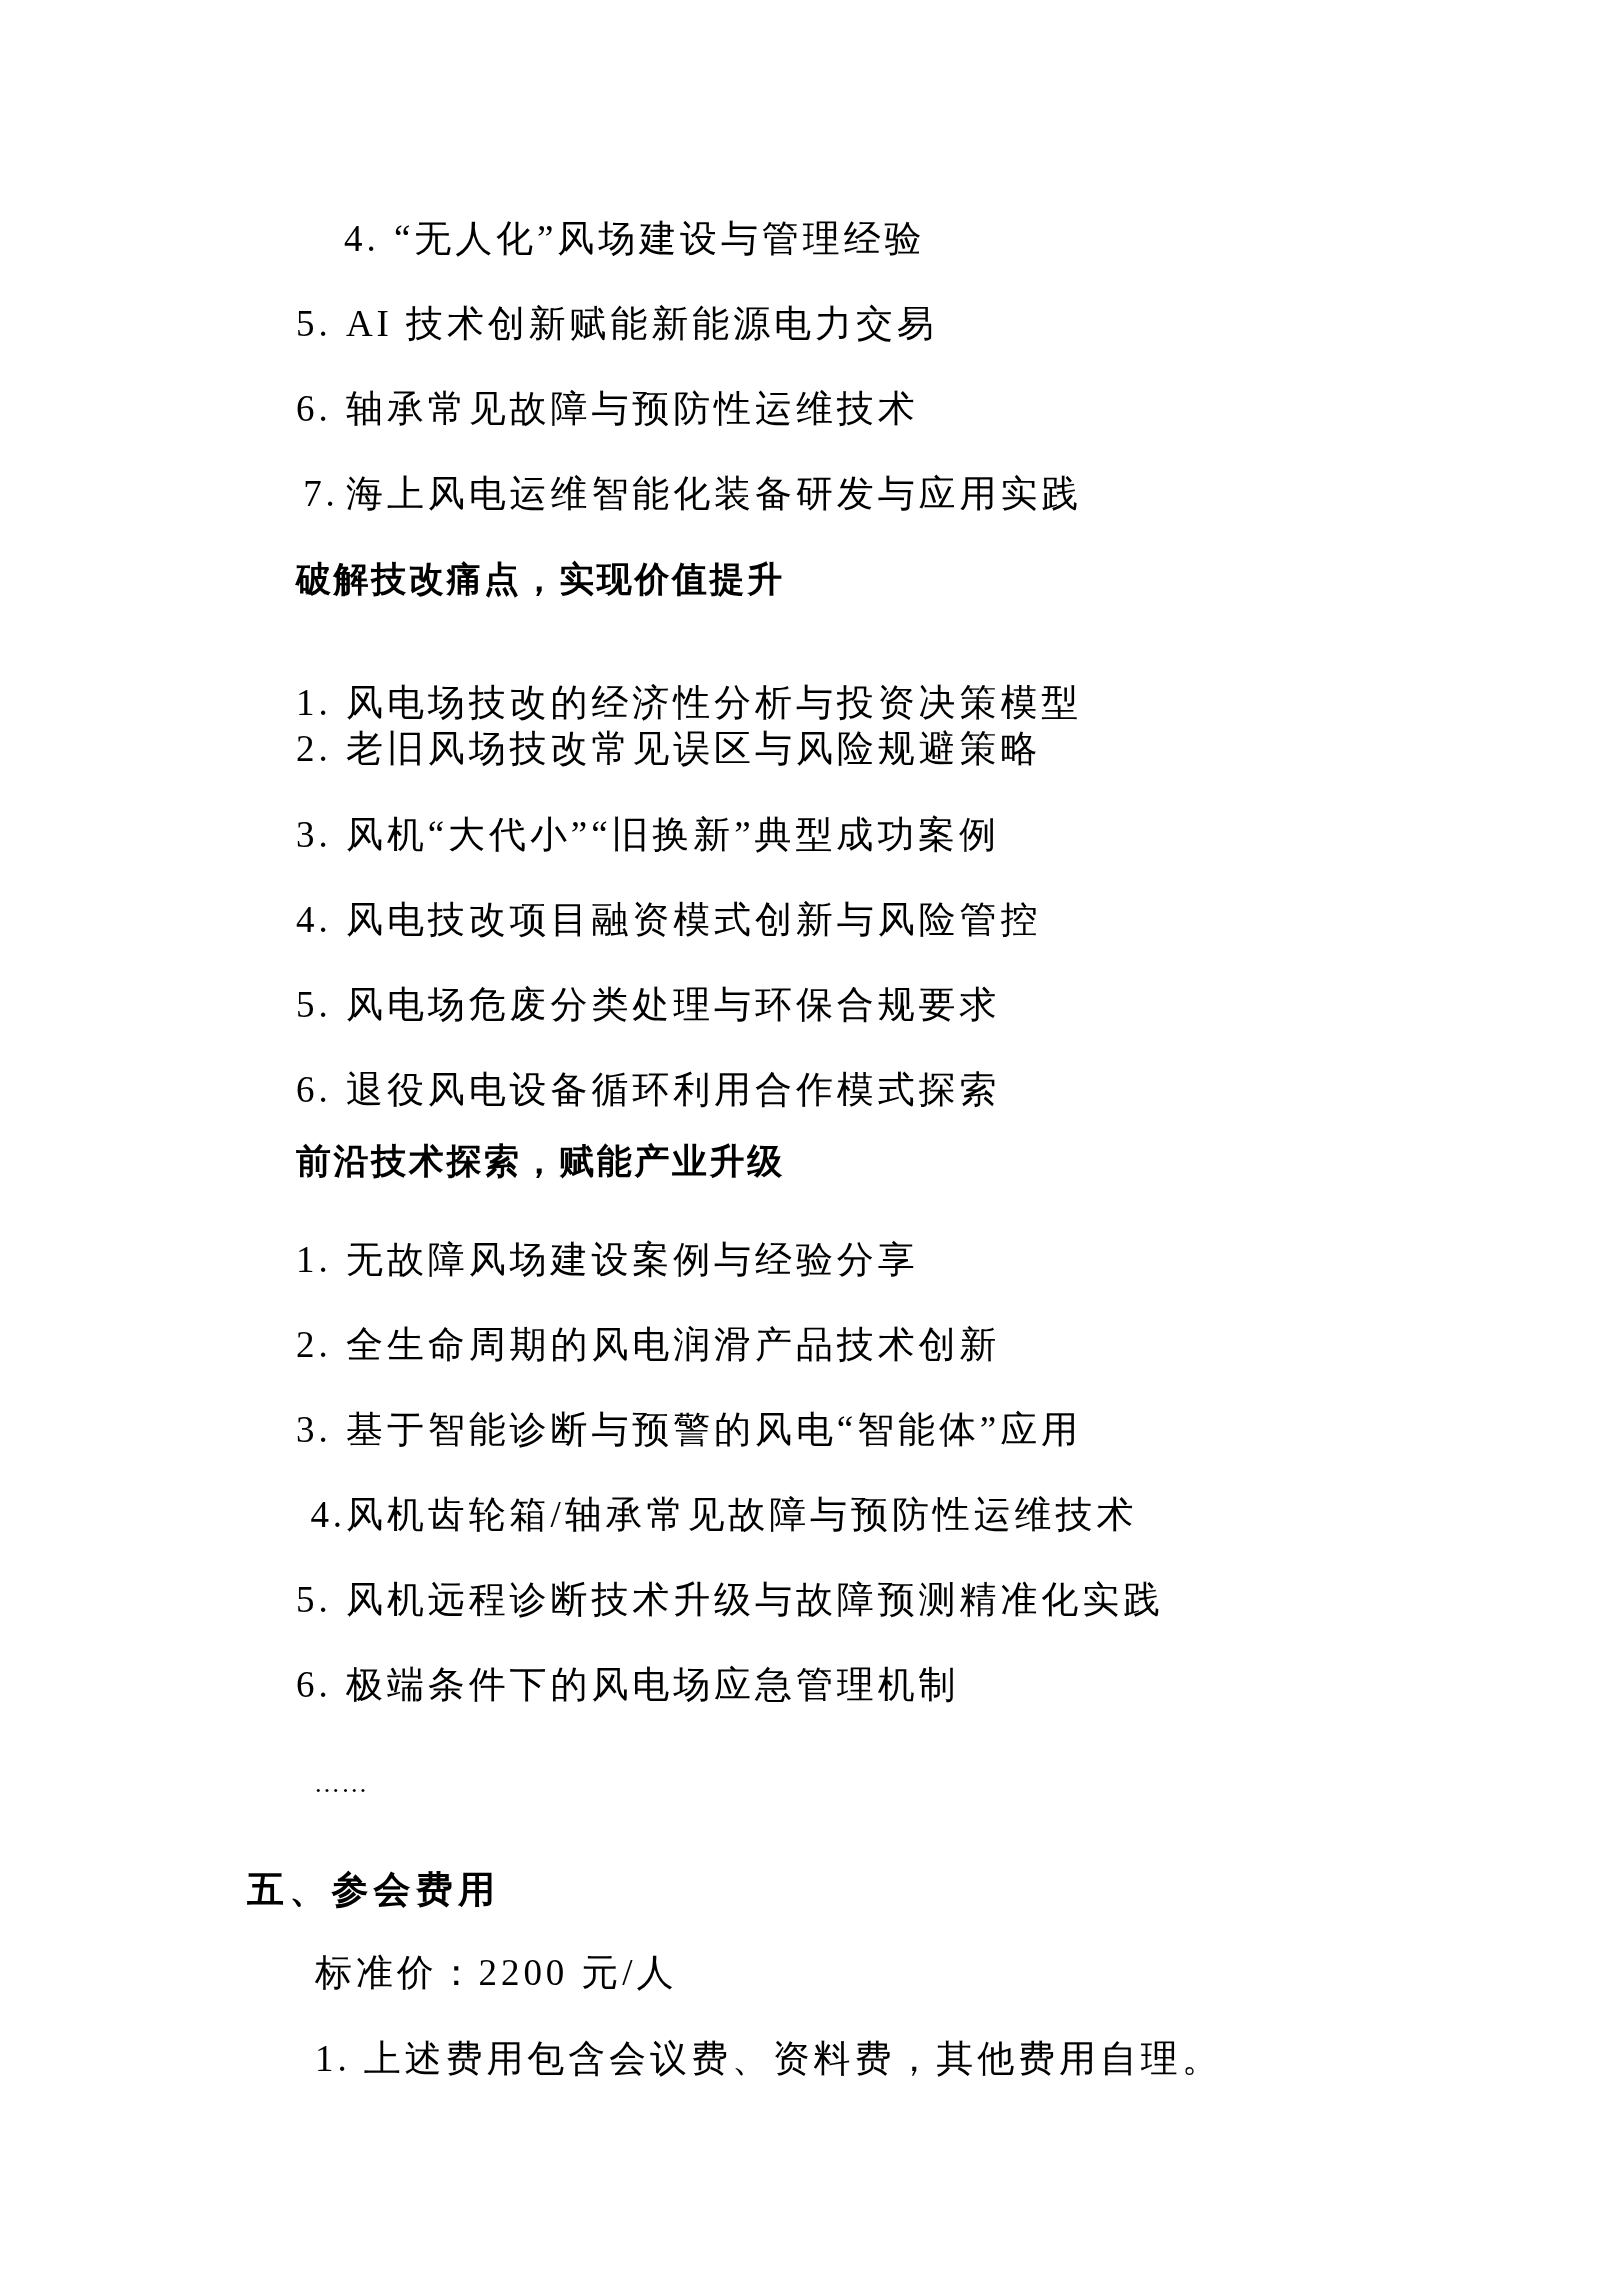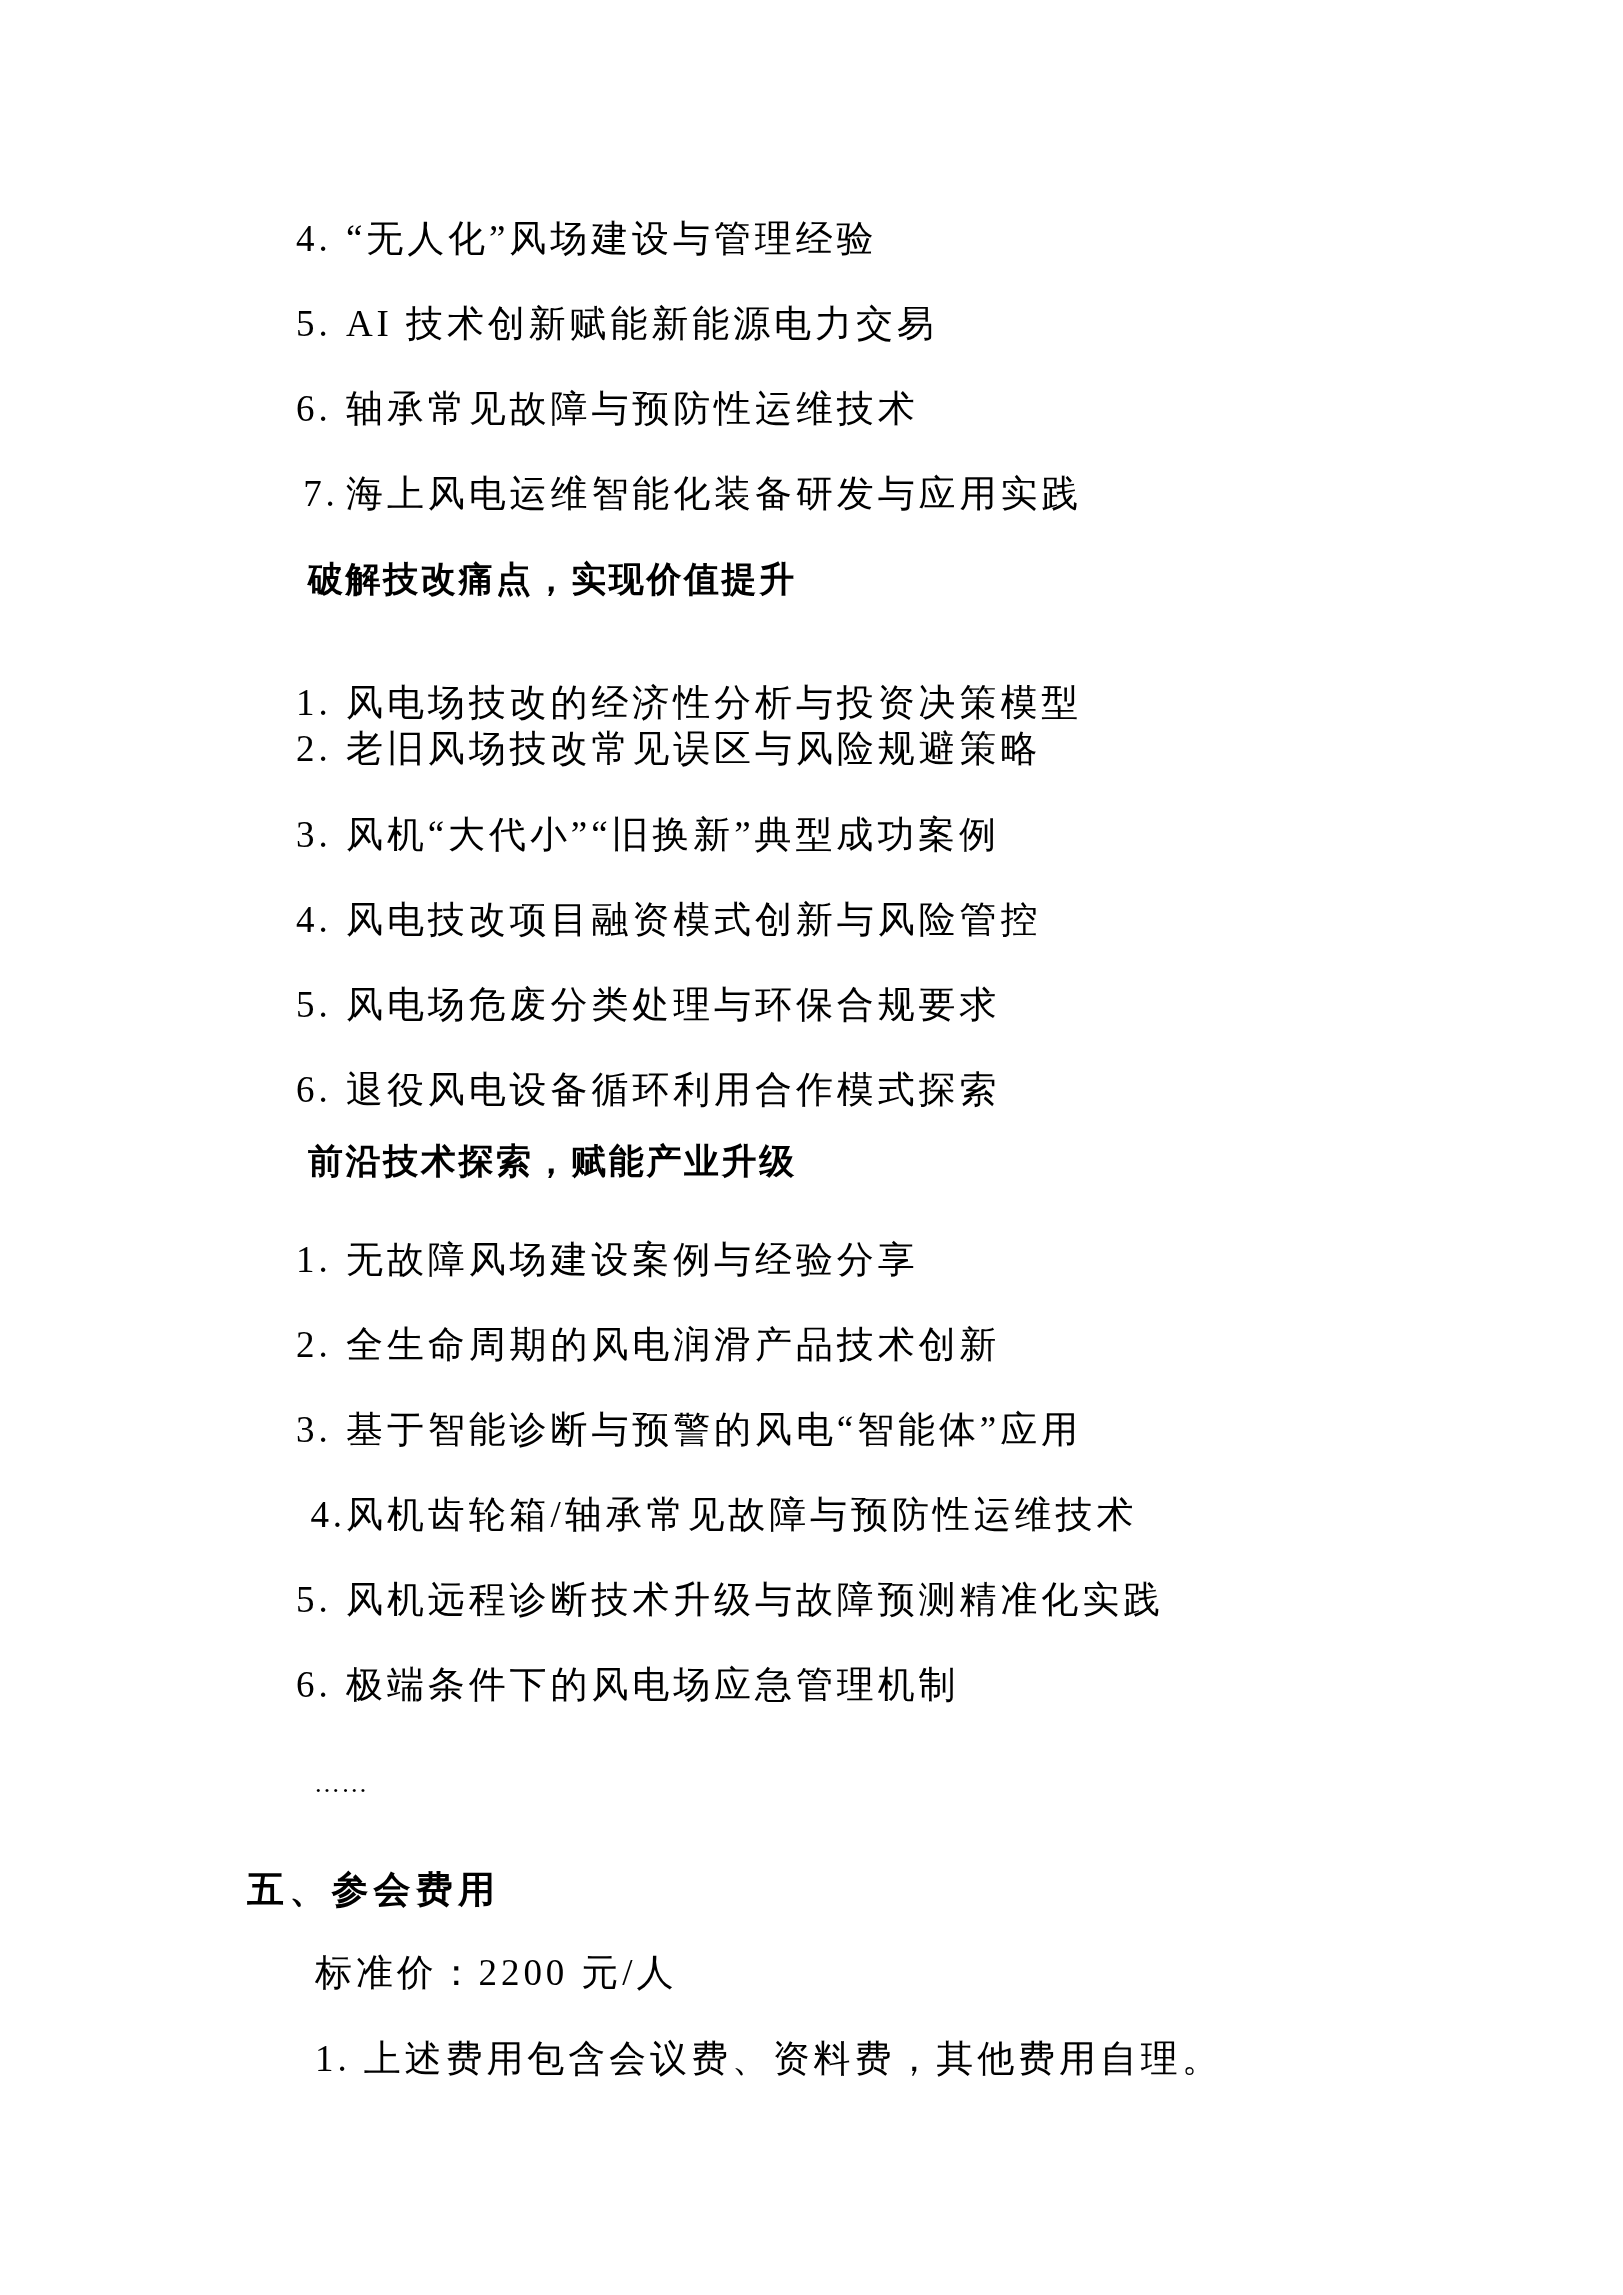--- a/index.html
+++ b/index.html
@@ -2,29 +2,29 @@
 <html style="font-size:10.5px"><head>
 <meta charset="utf-8">
 <style>
   html, body { margin: 0; padding: 0; background: #ffffff; }
   body { width: 1623px; height: 2295px; position: relative; overflow: hidden;
          font-family: "Liberation Serif", "DejaVu Serif", serif; color: #000; }
   .line { position: absolute; left: 0; white-space: nowrap; font-size: 37px; line-height: 46px;
           letter-spacing: 3.9px; transform: translateY(-50%); }
   .item { left: 296px; }
   .item .num { display: inline-block; min-width: 50px; }
-  .sub-header { left: 296px; font-weight: bold; font-family: "DejaVu Sans", "Liberation Sans", sans-serif; font-size: 35px; letter-spacing: 2.6px; margin-left: 12px; }
+  .sub-header { left: 296px; font-weight: bold; font-family: "DejaVu Sans", "Liberation Sans", sans-serif; font-size: 35px; letter-spacing: 2.6px; }
   .section-header { left: 247px; font-weight: bold; font-family: "DejaVu Sans", "Liberation Sans", sans-serif; font-size: 37px; letter-spacing: 5.2px; }
   .para { left: 315px; }
   .ellipsis { left: 314px; font-size: 26px; letter-spacing: 1.3px; }
 </style>
 </head>
 <body>
 
-<div class="line item" style="top:239px;"><span class="num">4.</span><span>“无人化”风场建设与管理经验</span></div>
+<div class="line item" style="top:239px;margin-left:48px;"><span class="num">4.</span><span>“无人化”风场建设与管理经验</span></div>
 <div class="line item" style="top:324px;"><span class="num">5.</span><span>AI 技术创新赋能新能源电力交易</span></div>
 <div class="line item" style="top:409px;"><span class="num">6.</span><span>轴承常见故障与预防性运维技术</span></div>
 <div class="line item" style="top:494px;text-align:center;"><span class="num">7.</span><span>海上风电运维智能化装备研发与应用实践</span></div>
 
 <div class="line sub-header" style="top:579px;">破解技改痛点，实现价值提升</div>
 <div class="line item" style="top:703px;"><span class="num">1.</span><span>风电场技改的经济性分析与投资决策模型</span></div>
 <div class="line item" style="top:749px;"><span class="num">2.</span><span>老旧风场技改常见误区与风险规避策略</span></div>
 <div class="line item" style="top:835px;"><span class="num">3.</span><span>风机“大代小”“旧换新”典型成功案例</span></div>
 <div class="line item" style="top:920px;"><span class="num">4.</span><span>风电技改项目融资模式创新与风险管控</span></div>
 <div class="line item" style="top:1005px;"><span class="num">5.</span><span>风电场危废分类处理与环保合规要求</span></div>

